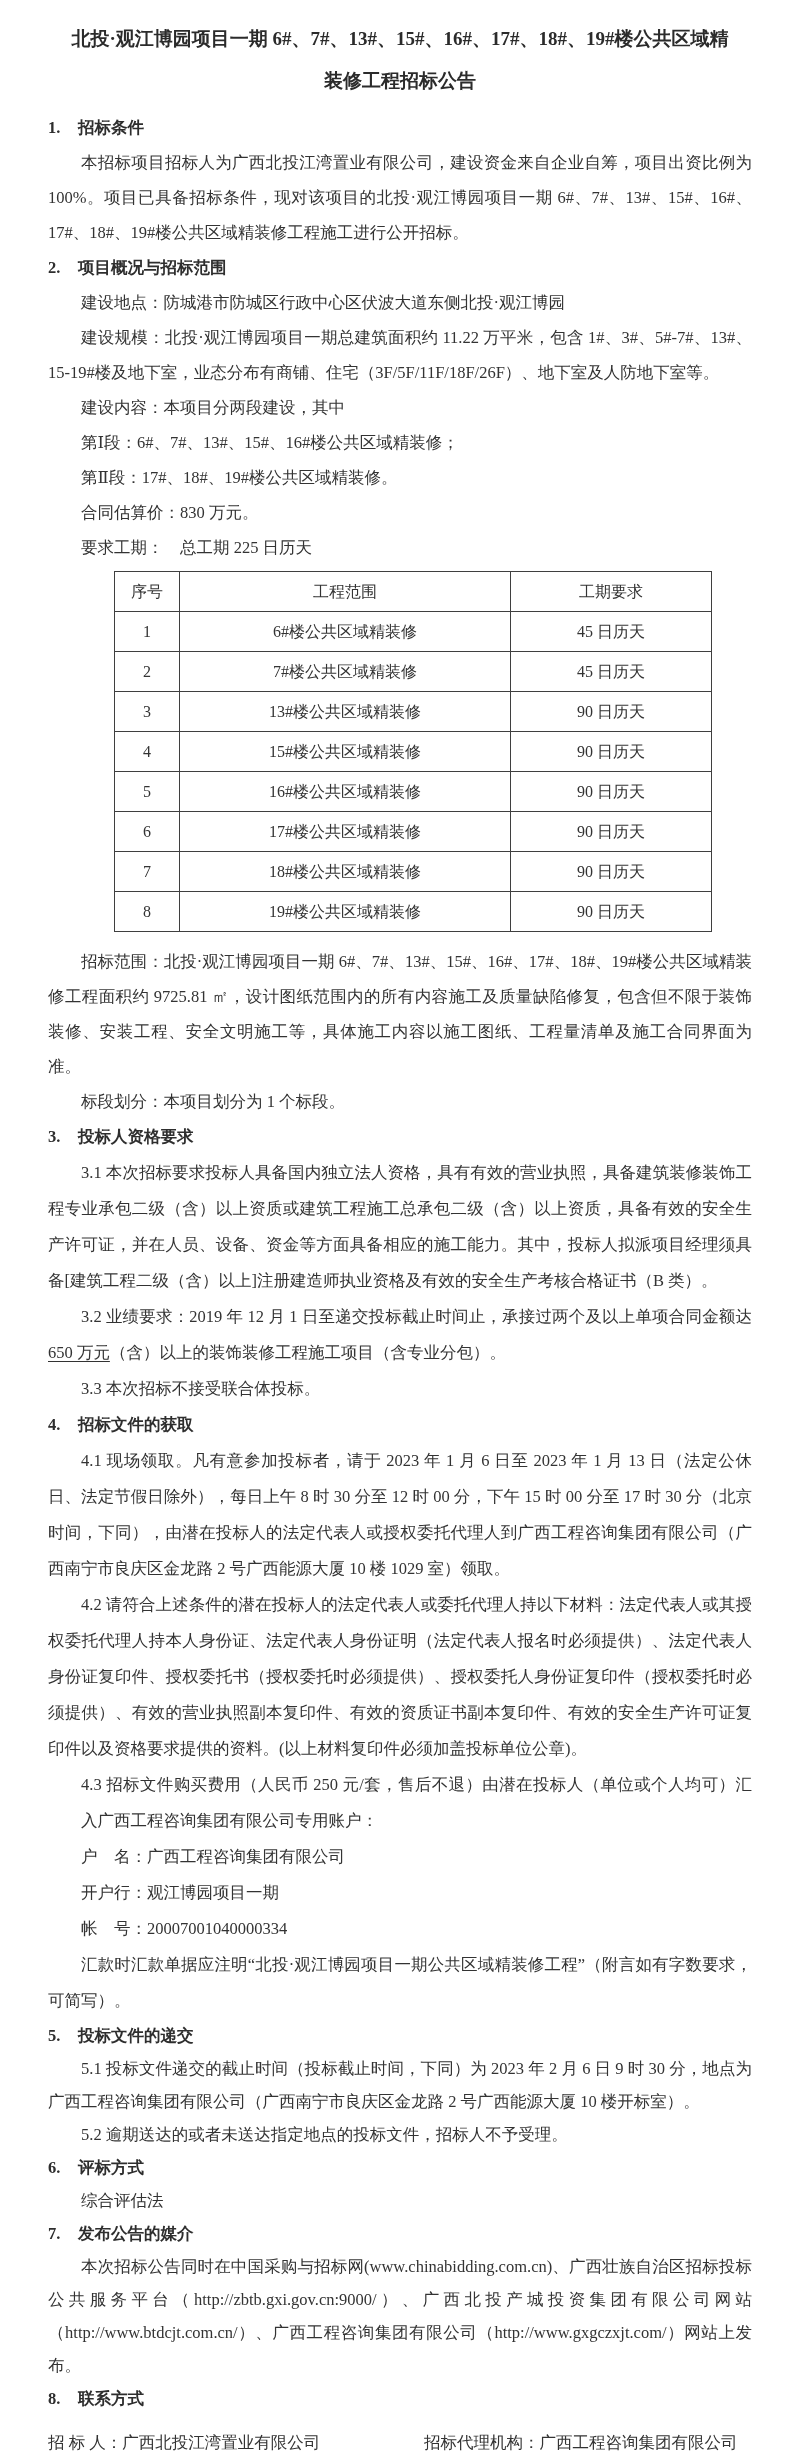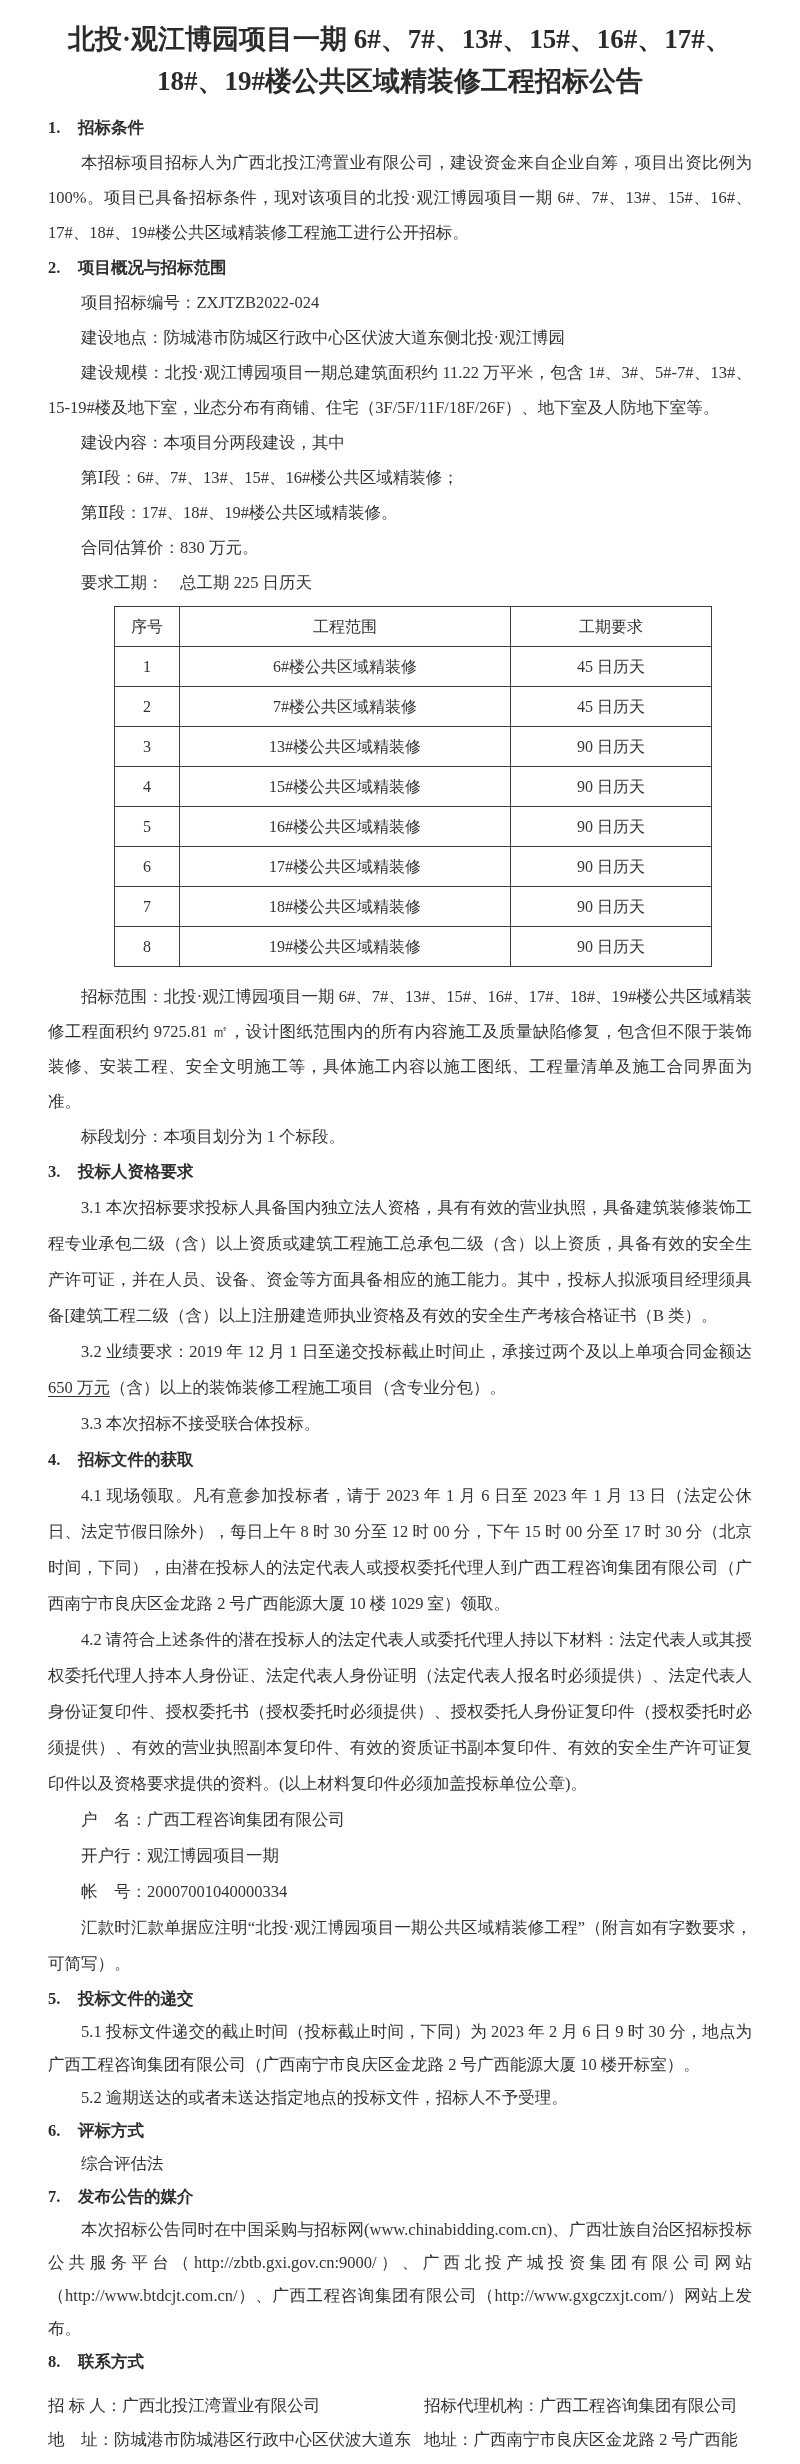--- a/index.html
+++ b/index.html
@@ -11,21 +11,21 @@
     width: 800px;
     height: 2464px;
     overflow: hidden;
     color: #333333;
     font-family: "Liberation Serif", "DejaVu Serif", serif;
   }
   .doc {
     padding: 18px 48px 0 48px;
   }
   .title {
-    font-size: 27px;
+    font-size: 19px;
     font-weight: bold;
     color: #2b2b2b;
     text-align: center;
     line-height: 42px;
     max-width: 672px;
     margin: 0 auto 8px auto;
   }
   .sec { font-size: 16.5px; }
   .sec p { margin: 0; text-align: justify; }
   .sec-1, .sec-2 { line-height: 35px; }
@@ -88,21 +88,20 @@
       <span>招标条件</span>
     </div>
     <p class="ind">本招标项目招标人为广西北投江湾置业有限公司，建设资金来自企业自筹，项目出资比例为 100%。项目已具备招标条件，现对该项目的北投·观江博园项目一期 6#、7#、13#、15#、16#、17#、18#、19#楼公共区域精装修工程施工进行公开招标。</p>
   </div>
 
   <div class="sec sec-2">
     <div class="h">
       <span class="num">2.</span>
       <span>项目概况与招标范围</span>
     </div>
-    <p class="ind">项目招标编号：ZXJTZB2022-024</p>
     <p class="ind">建设地点：防城港市防城区行政中心区伏波大道东侧北投·观江博园</p>
     <p class="ind">建设规模：北投·观江博园项目一期总建筑面积约 11.22 万平米，包含 1#、3#、5#-7#、13#、15-19#楼及地下室，业态分布有商铺、住宅（3F/5F/11F/18F/26F）、地下室及人防地下室等。</p>
     <p class="ind">建设内容：本项目分两段建设，其中</p>
     <p class="ind">第Ⅰ段：6#、7#、13#、15#、16#楼公共区域精装修；</p>
     <p class="ind">第Ⅱ段：17#、18#、19#楼公共区域精装修。</p>
     <p class="ind">合同估算价：830 万元。</p>
     <p class="ind">要求工期：　总工期 225 日历天</p>
 
     <table class="wtab">
       <tbody>
@@ -168,20 +167,21 @@
     <p class="ind">3.3 本次招标不接受联合体投标。</p>
   </div>
 
   <div class="sec sec-4">
     <div class="h">
       <span class="num">4.</span>
       <span>招标文件的获取</span>
     </div>
     <p class="ind">4.1 现场领取。凡有意参加投标者，请于 2023 年 1 月 6 日至 2023 年 1 月 13 日（法定公休日、法定节假日除外），每日上午 8 时 30 分至 12 时 00 分，下午 15 时 00 分至 17 时 30 分（北京时间，下同），由潜在投标人的法定代表人或授权委托代理人到广西工程咨询集团有限公司（广西南宁市良庆区金龙路 2 号广西能源大厦 10 楼 1029 室）领取。</p>
     <p class="ind">4.2 请符合上述条件的潜在投标人的法定代表人或委托代理人持以下材料：法定代表人或其授权委托代理人持本人身份证、法定代表人身份证明（法定代表人报名时必须提供）、法定代表人身份证复印件、授权委托书（授权委托时必须提供）、授权委托人身份证复印件（授权委托时必须提供）、有效的营业执照副本复印件、有效的资质证书副本复印件、有效的安全生产许可证复印件以及资格要求提供的资料。(以上材料复印件必须加盖投标单位公章)。</p>
+    <p class="hang2">4.3 招标文件购买费用（人民币 250 元/套，售后不退）由潜在投标人（单位或个人均可）汇入广西工程咨询集团有限公司专用账户：</p>
     <p class="kv">户　名：广西工程咨询集团有限公司</p>
     <p class="kv">开户行：观江博园项目一期</p>
     <p class="kv">帐　号：20007001040000334</p>
     <p class="ind">汇款时汇款单据应注明“北投·观江博园项目一期公共区域精装修工程”（附言如有字数要求，可简写）。</p>
   </div>
 
   <div class="sec sec-5">
     <div class="h">
       <span class="num">5.</span>
       <span>投标文件的递交</span>

